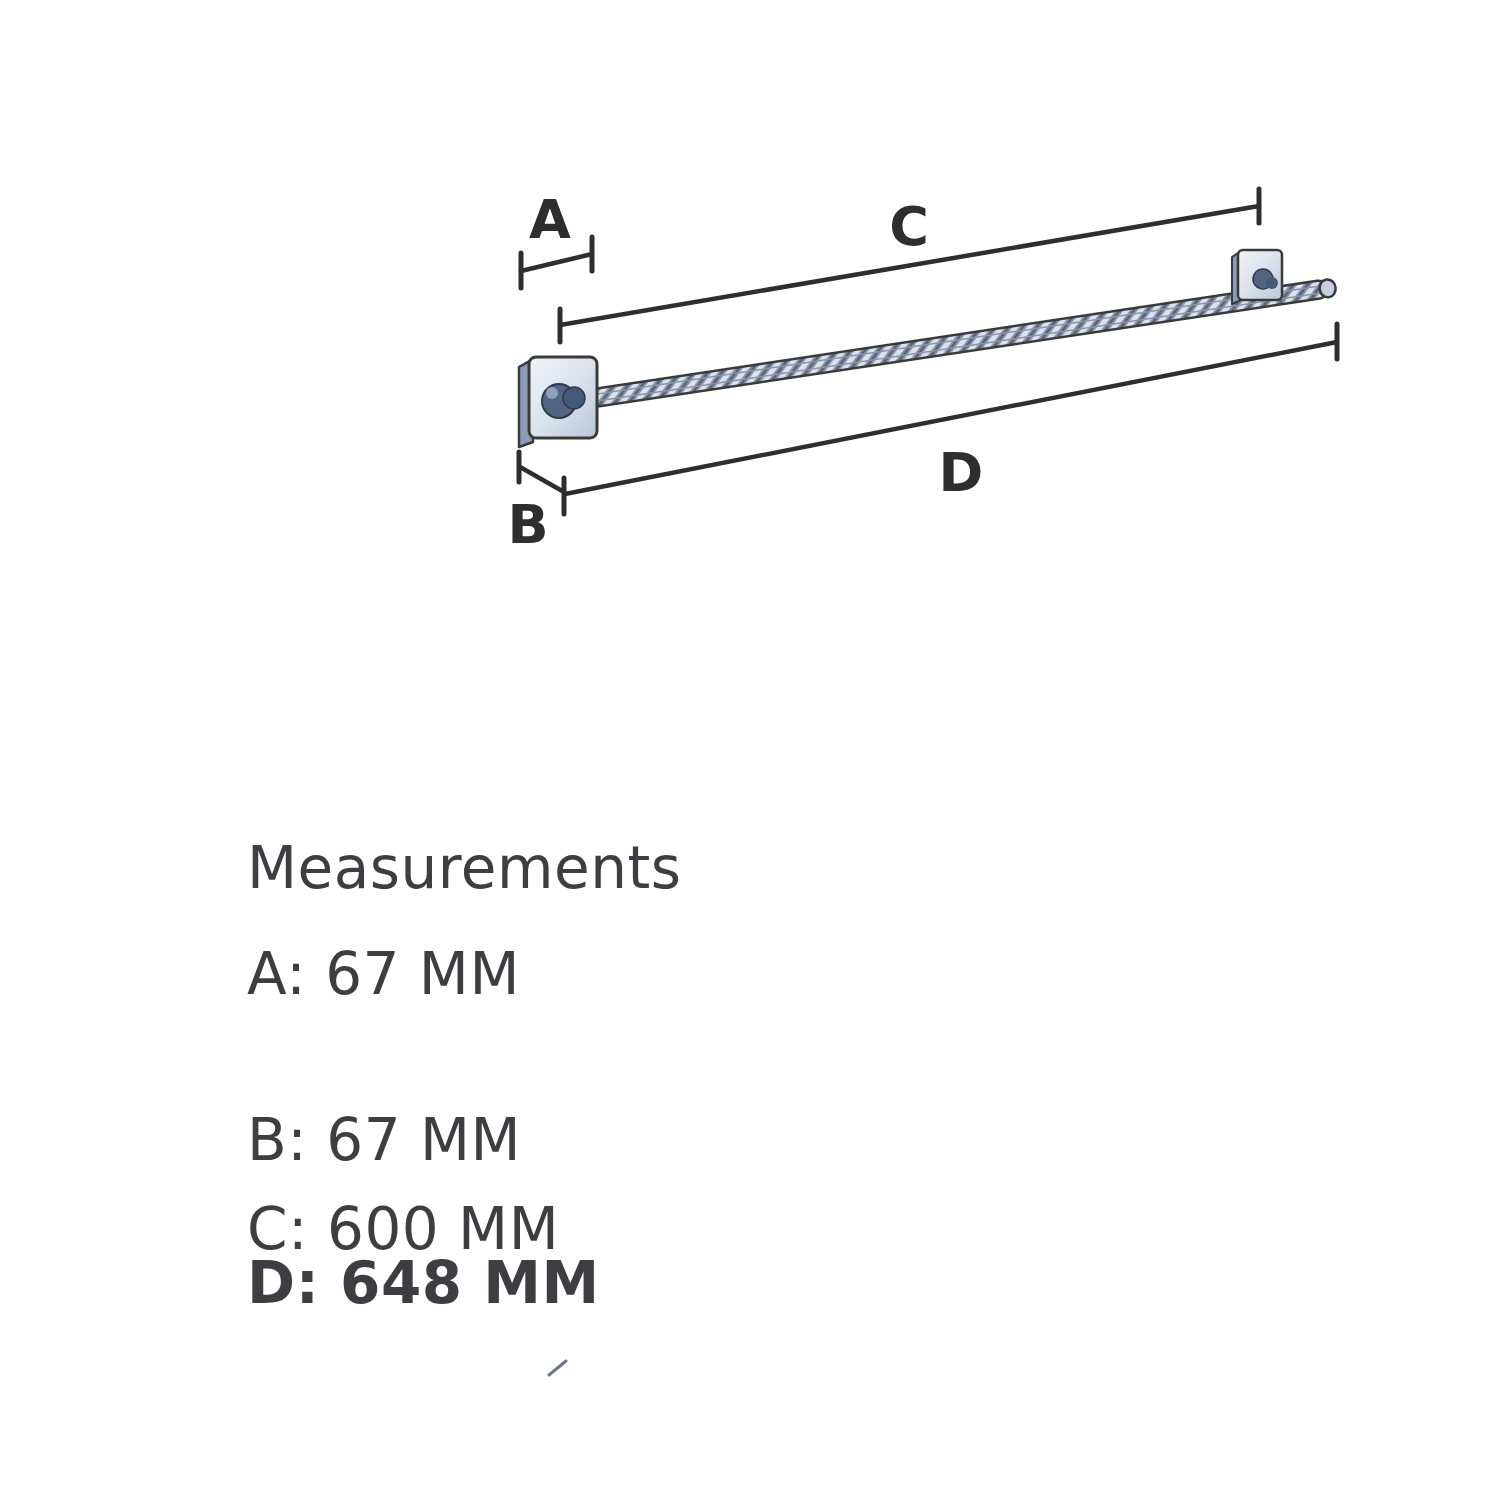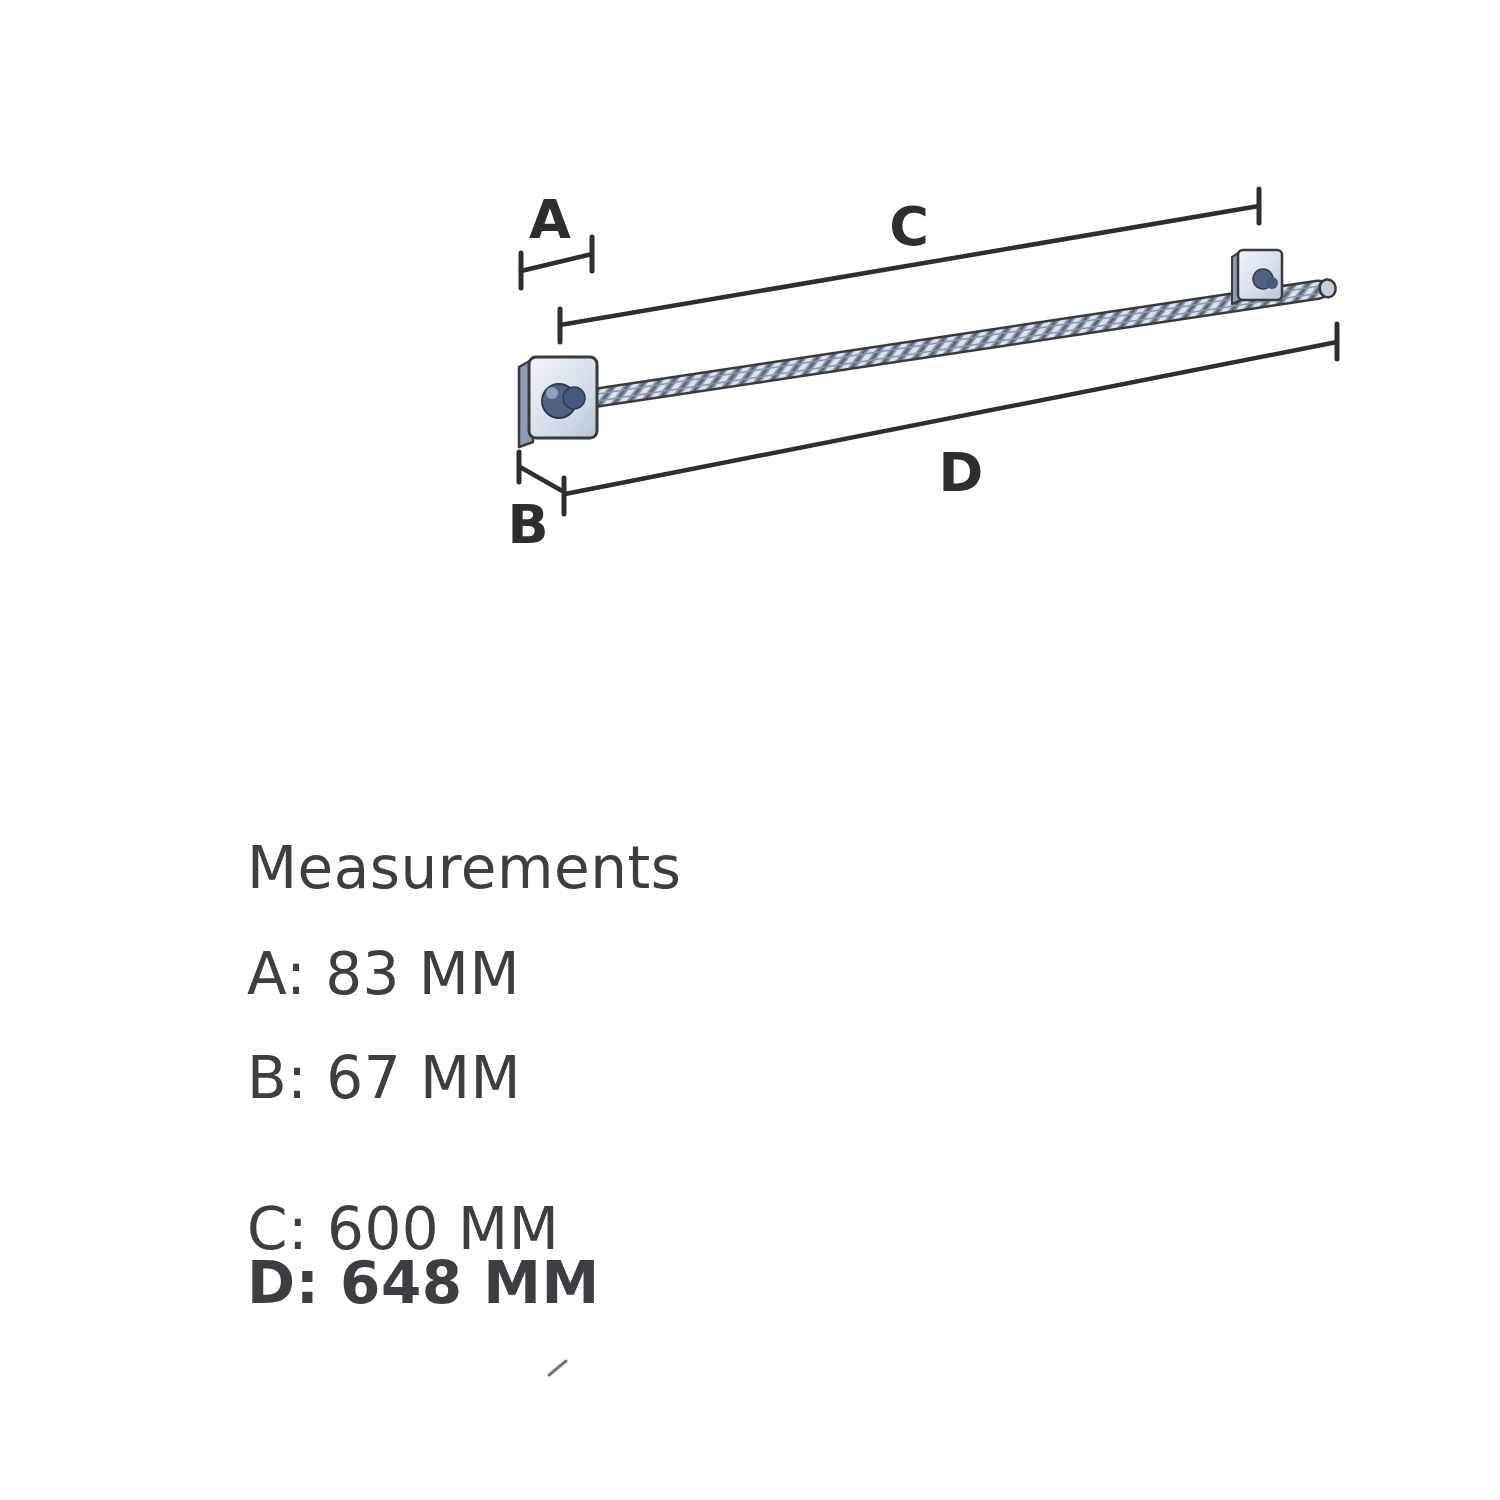--- a/index.html
+++ b/index.html
@@ -29,21 +29,21 @@
     top: 0;
     width: 700px;
     color: #3e3e42;
     font-size: 58px;
     line-height: 1;
     letter-spacing: 0.5px;
   }
   .m-line { position: absolute; left: 0; white-space: nowrap; }
   .m-title { top: 839px; }
   .m-a { top: 945px; }
-  .m-b { top: 1049px; }
+  .m-b { top: 1111px; }
   .m-c { top: 1200px; }
   .m-d { top: 1254px; font-weight: bold; }
 </style>
 </head>
 <body>
 
 <div class="page">
 
   <svg class="diagram-svg" viewBox="0 0 1500 1500">
     <defs>
@@ -115,19 +115,19 @@
       <text class="dim-label" x="909" y="245">C</text>
       <text class="dim-label" x="961" y="491">D</text>
       <text class="dim-label" x="528" y="543">B</text>
     </g>
 
     <line x1="549" y1="1375" x2="566" y2="1361" stroke="#6c7687" stroke-width="3" stroke-linecap="round"></line>
   </svg>
 
   <div class="measurements">
     <div class="m-line m-title">Measurements</div>
-    <div class="m-line m-a">A: 83 MM</div>
+    <div class="m-line m-a">A: 67 MM</div>
     <div class="m-line m-b">B: 67 MM</div>
     <div class="m-line m-c">C: 600 MM</div>
     <div class="m-line m-d">D: 648 MM</div>
   </div>
 
 </div>
 
 </body></html>

